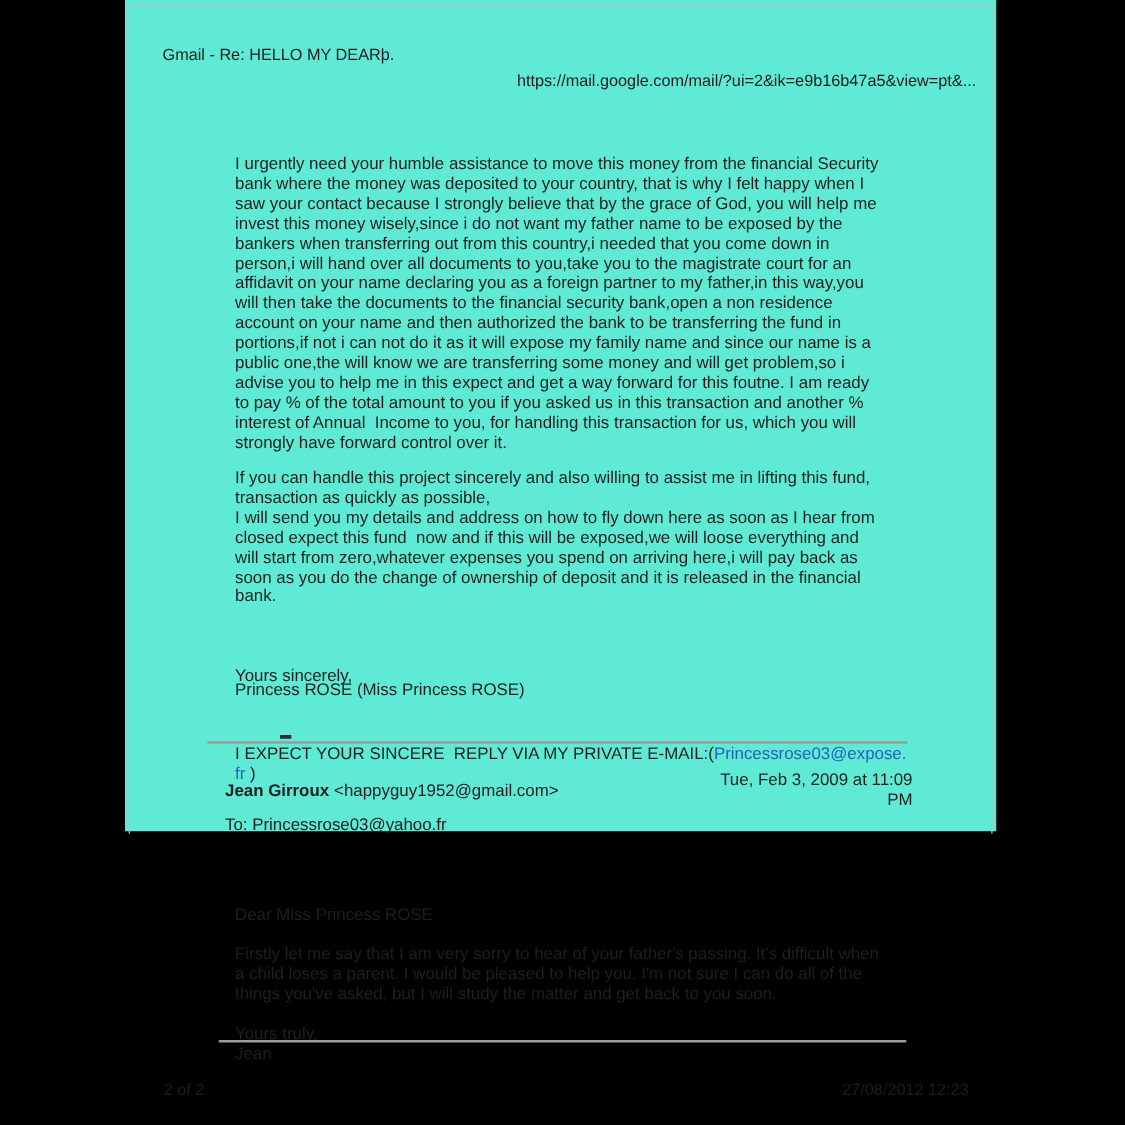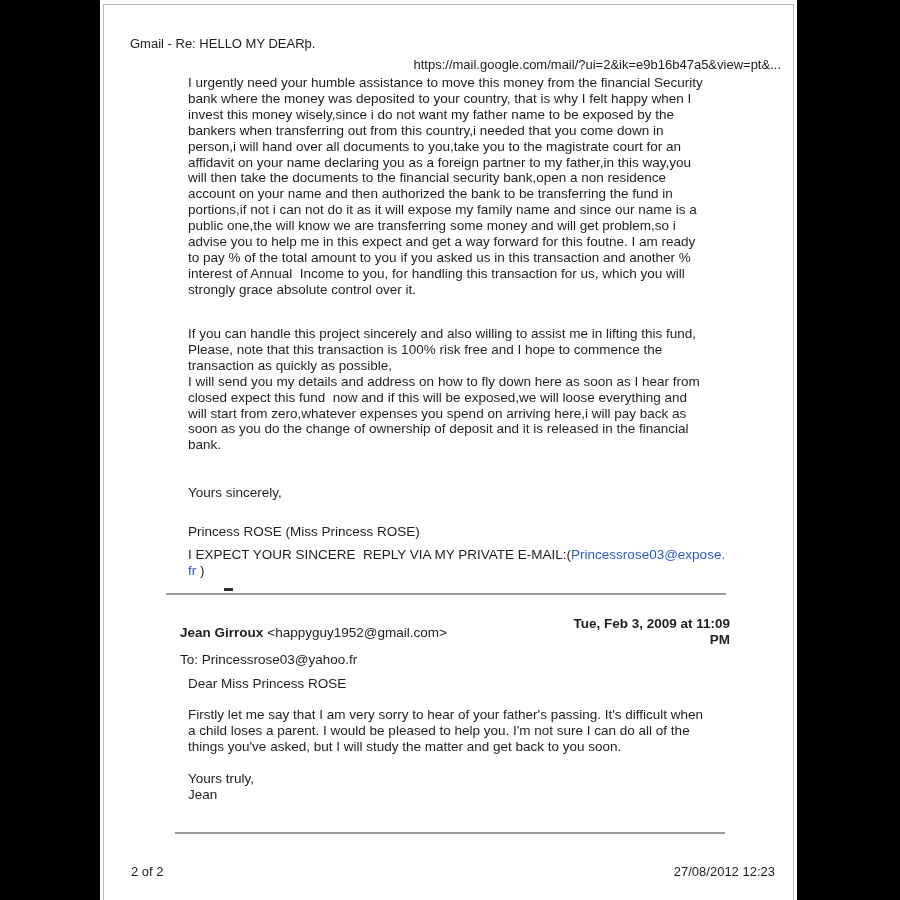--- a/index.html
+++ b/index.html
@@ -7,47 +7,48 @@
     width: 900px; height: 900px;
     background: #000;
     position: relative;
     overflow: hidden;
     font-family: "Liberation Sans", "DejaVu Sans", sans-serif;
     color: #222;
   }
   .page {
     position: absolute;
     left: 100px; top: 0;
-    width: 697px; height: 900px;
-    background: #ffffff;
+    width: 697px; height: 665px;
+    background: #5eead4;
   }
   .page-border {
     position: absolute;
     left: 3px; right: 3px; top: 4px; bottom: -2px;
     border: 1px solid #bdbdbd;
     border-bottom: none;
     pointer-events: none;
   }
   .hdr { position: absolute; top: 36px; font-size: 13px; color: #1d1d1d; white-space: pre; }
   .hdr-title { left: 30px; }
   .hdr-url { right: 16px; margin-top: 21px; }
   .para {
     position: absolute;
     font-size: 13.5px;
     line-height: 15.9px;
     color: #1f1f1f;
+    margin-top: 48px;
   }
   .line { white-space: pre; display: block; }
   .b { font-weight: bold; }
   .link { color: #2a5cc4; }
   .sender-line { position: absolute; left: 80px; top: 625px; font-size: 13.5px; white-space: pre; }
   .sender-addr { margin-left: 4px; }
   .date-block {
     position: absolute; right: 67px; top: 616px;
-    font-size: 13.5px; line-height: 16px; text-align: right; color: #1f1f1f; font-weight: bold;
+    font-size: 13.5px; line-height: 16px; text-align: right; color: #1f1f1f;
   }
   .to-line { position: absolute; left: 80px; top: 652px; font-size: 13.5px; white-space: pre; color: #1f1f1f; }
   .sep { position: absolute; height: 2px; background: #9c9c9c; }
   .sep1 { left: 66px; top: 593px; width: 560px; }
   .sep2 { left: 75px; top: 832px; width: 550px; }
   .stray-dash { position: absolute; left: 124px; top: 588px; width: 9px; height: 3px; background: #2d2d2d; }
   .ftr { position: absolute; top: 864px; font-size: 13px; color: #1d1d1d; white-space: pre; }
   .ftr-page { left: 31px; }
   .ftr-date { right: 22px; }
 </style>
@@ -56,47 +57,47 @@
 
 <div class="page">
   <div class="page-border"></div>
 
   <div class="hdr hdr-title">Gmail - Re: HELLO MY DEARþ.</div>
   <div class="hdr hdr-url">https://mail.google.com/mail/?ui=2&amp;ik=e9b16b47a5&amp;view=pt&amp;...</div>
 
   <div class="para" style="left:88px; top:75px;">
     <span class="line">I urgently need your humble assistance to move this money from the financial Security</span>
     <span class="line">bank where the money was deposited to your country, that is why I felt happy when I</span>
+    <span class="line">saw your contact because I strongly believe that by the grace of God, you will help me</span>
     <span class="line">invest this money wisely,since i do not want my father name to be exposed by the</span>
     <span class="line">bankers when transferring out from this country,i needed that you come down in</span>
     <span class="line">person,i will hand over all documents to you,take you to the magistrate court for an</span>
     <span class="line">affidavit on your name declaring you as a foreign partner to my father,in this way,you</span>
     <span class="line">will then take the documents to the financial security bank,open a non residence</span>
     <span class="line">account on your name and then authorized the bank to be transferring the fund in</span>
     <span class="line">portions,if not i can not do it as it will expose my family name and since our name is a</span>
     <span class="line">public one,the will know we are transferring some money and will get problem,so i</span>
     <span class="line">advise you to help me in this expect and get a way forward for this foutne. I am ready</span>
     <span class="line">to pay % of the total amount to you if you asked us in this transaction and another %</span>
     <span class="line">interest of Annual  Income to you, for handling this transaction for us, which you will</span>
-    <span class="line">strongly grace absolute control over it.</span>
+    <span class="line">strongly have forward control over it.</span>
   </div>
 
   <div class="para" style="left:88px; top:326px;">
     <span class="line">If you can handle this project sincerely and also willing to assist me in lifting this fund,</span>
-    <span class="line">Please, note that this transaction is 100% risk free and I hope to commence the</span>
     <span class="line">transaction as quickly as possible,</span>
     <span class="line">I will send you my details and address on how to fly down here as soon as I hear from</span>
     <span class="line">closed expect this fund  now and if this will be exposed,we will loose everything and</span>
     <span class="line">will start from zero,whatever expenses you spend on arriving here,i will pay back as</span>
     <span class="line">soon as you do the change of ownership of deposit and it is released in the financial</span>
     <span class="line">bank.</span>
   </div>
 
   <div class="para" style="left:88px; top:485px;">Yours sincerely,</div>
-  <div class="para" style="left:88px; top:524px;">Princess ROSE (Miss Princess  ROSE)</div>
+  <div class="para" style="left:88px; top:496px;">Princess ROSE (Miss Princess  ROSE)</div>
 
   <div class="para" style="left:88px; top:547px;">
     <span class="line"><span>I EXPECT YOUR SINCERE  REPLY VIA MY PRIVATE E-MAIL:(</span><span class="link">Princessrose03@expose.</span></span>
     <span class="line"><span class="link">fr</span><span> )</span></span>
   </div>
 
   <div class="stray-dash"></div>
   <div class="sep sep1"></div>
 
   <div class="sender-line"><span class="b">Jean Girroux</span><span class="sender-addr">&lt;happyguy1952@gmail.com&gt;</span></div>

